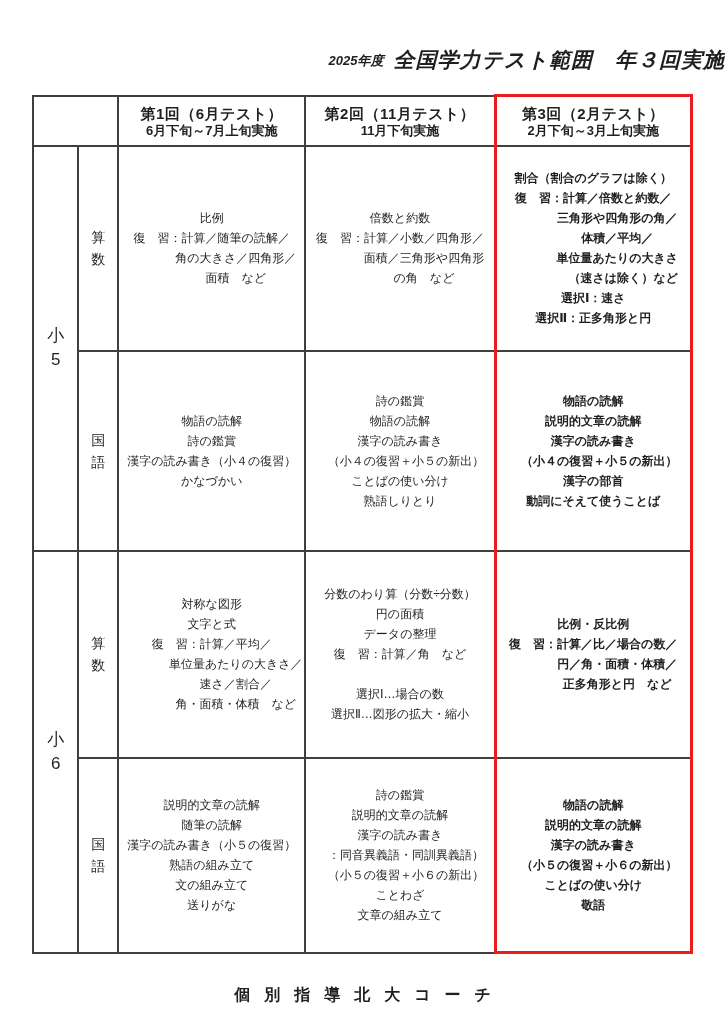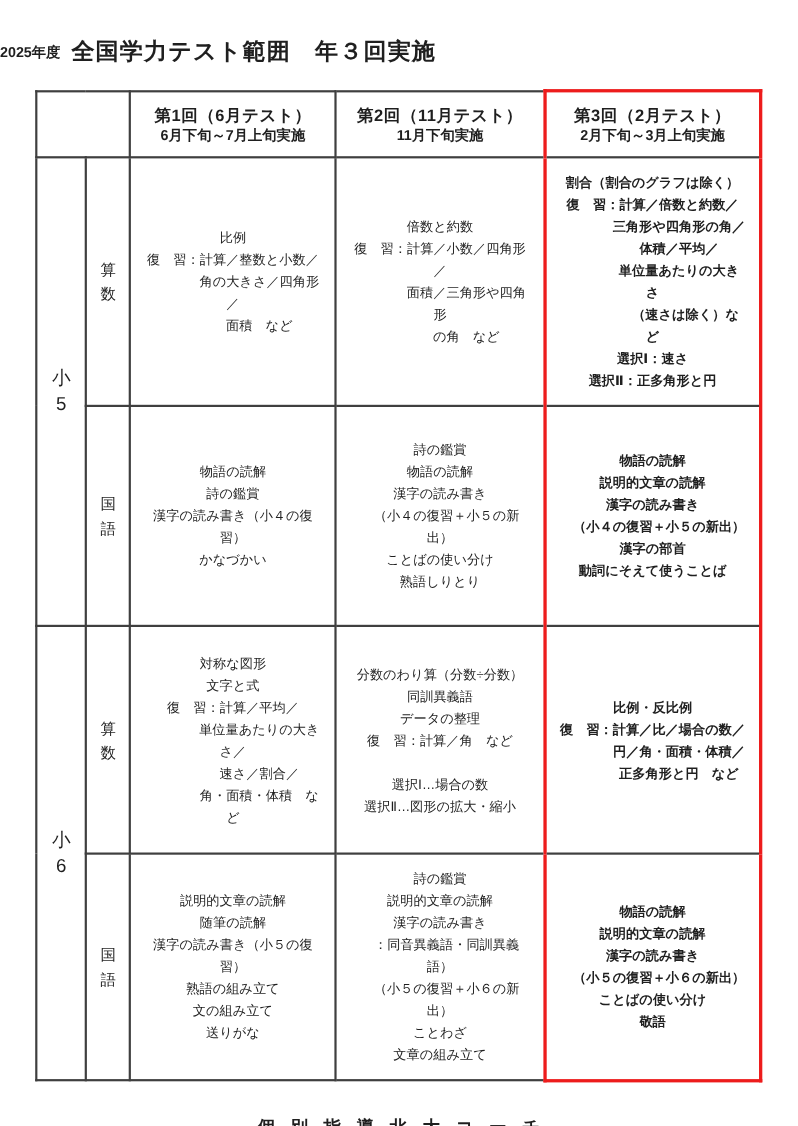--- a/index.html
+++ b/index.html
@@ -9,44 +9,45 @@
   }
   body {
     width: 725px;
     height: 1024px;
     font-family: "Liberation Sans", "DejaVu Sans", sans-serif;
     color: #1f1f1f;
     position: relative;
     overflow: hidden;
   }
   .title-row {
-    padding-top: 33px;
-    text-align: left;
+    padding-top: 46px;
+    text-align: right;
     white-space: nowrap;
+    font-style: italic;
   }
   .title-year {
     font-size: 13px;
     font-weight: bold;
     margin-right: 10px;
     vertical-align: 2px;
   }
   .title-main {
     font-size: 21px;
     font-weight: bold;
     letter-spacing: 1px;
   }
   table.schedule {
     border-collapse: collapse;
     table-layout: fixed;
     width: 658px;
     margin: 20px auto 0 auto;
   }
   table.schedule td, table.schedule th {
     border: 2px solid #3f3f3f;
-    padding: 12px;
+    padding: 0;
     box-sizing: border-box;
   }
   col.c-grade   { width: 45px; }
   col.c-subject { width: 40px; }
   col.c-r1      { width: 187px; }
   col.c-r2      { width: 190px; }
   col.c-r3      { width: 196px; }
 
   tr.head-row { height: 50px; }
   tr.r1 { height: 205px; }
@@ -155,21 +156,21 @@
       </th>
     </tr>
   </thead>
   <tbody>
     <tr class="r1">
       <td class="grade" rowspan="2">小
 5</td>
       <td class="subject">算
 数</td>
       <td class="content">比例
-復　習：計算／整数と小数／
+復　習：計算／随筆の読解／
 　　　　角の大きさ／四角形／
 　　　　面積　など</td>
       <td class="content">倍数と約数
 復　習：計算／小数／四角形／
 　　　　面積／三角形や四角形
 　　　　の角　など</td>
       <td class="content bold hl">割合（割合のグラフは除く）
 復　習：計算／倍数と約数／
 　　　　三角形や四角形の角／
 　　　　体積／平均／
@@ -203,21 +204,21 @@
 6</td>
       <td class="subject">算
 数</td>
       <td class="content">対称な図形
 文字と式
 復　習：計算／平均／
 　　　　単位量あたりの大きさ／
 　　　　速さ／割合／
 　　　　角・面積・体積　など</td>
       <td class="content">分数のわり算（分数÷分数）
-同訓異義語
+円の面積
 データの整理
 復　習：計算／角　など
 
 選択Ⅰ…場合の数
 選択Ⅱ…図形の拡大・縮小</td>
       <td class="content bold hl">比例・反比例
 復　習：計算／比／場合の数／
 　　　　円／角・面積・体積／
 　　　　正多角形と円　など</td>
     </tr>

